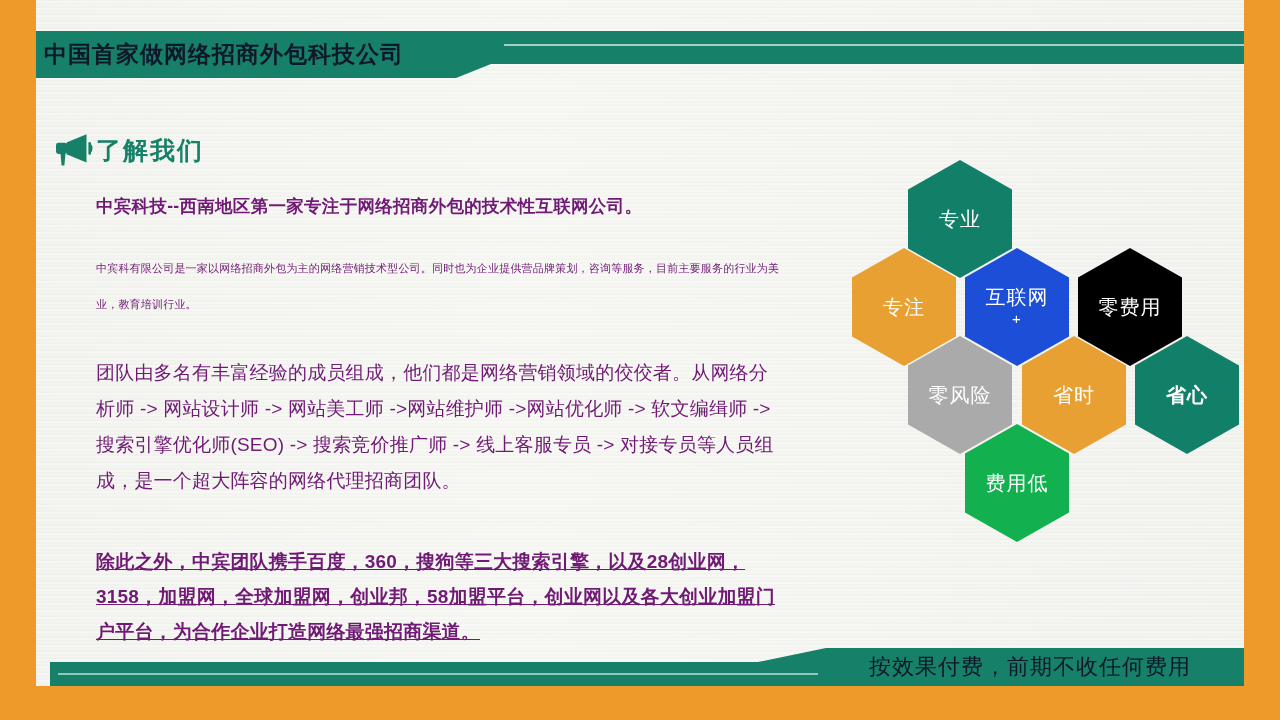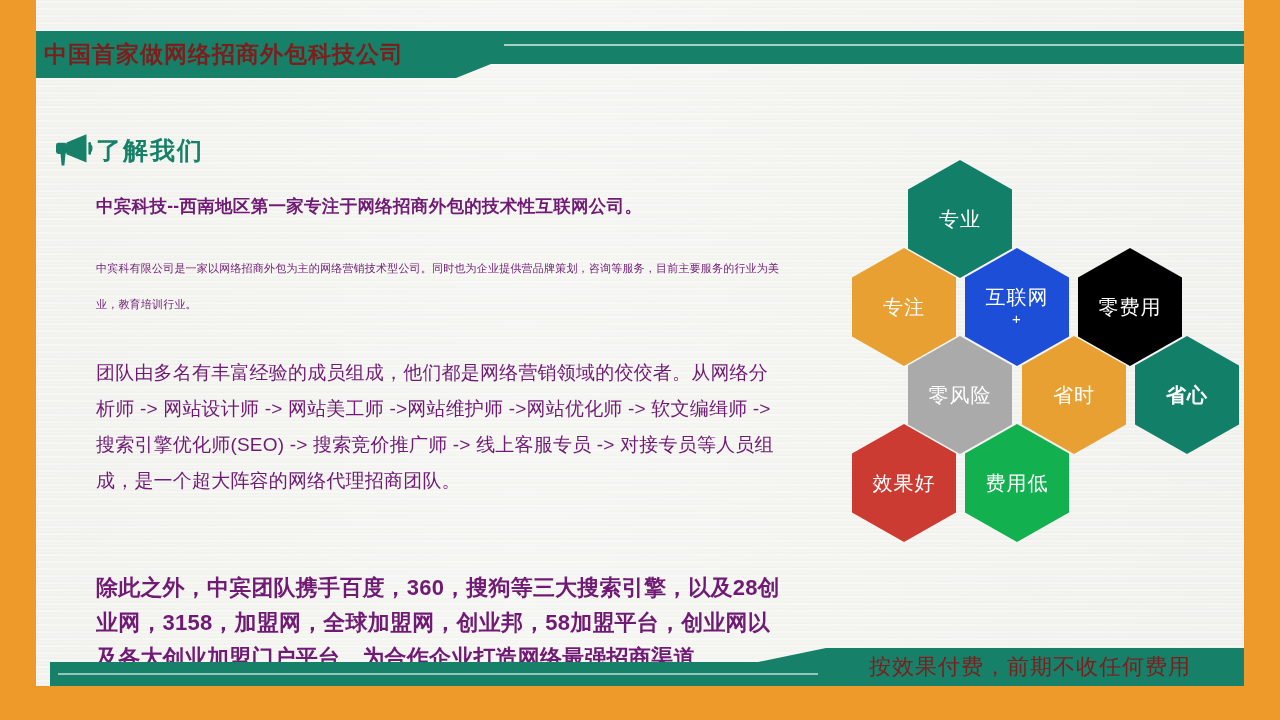--- a/index.html
+++ b/index.html
@@ -82,21 +82,21 @@
     height: 2px;
     background: rgba(255,255,255,0.62);
   }
   #header-title {
     position: absolute;
     left: 44px;
     top: 33px;
     width: 420px;
     height: 42px;
     line-height: 42px;
-    color: #7f1d1d;
+    color: #0f172a;
     font-size: 23px;
     font-weight: bold;
     letter-spacing: 1px;
     white-space: nowrap;
   }
 
   
   #section-heading {
     position: absolute;
     left: 52px;
@@ -138,25 +138,26 @@
     line-height: 36px;
     letter-spacing: 0.2px;
   }
   #para-two {
     top: 355px;
     font-size: 19px;
     line-height: 36px;
     letter-spacing: 0.2px;
   }
   #para-three {
-    top: 570px;
-    font-size: 22px;
+    top: 544px;
+    font-size: 19px;
     font-weight: bold;
     line-height: 35px;
     letter-spacing: 0.2px;
+    text-decoration: underline;
   }
 
   
   #hex-cluster {
     position: absolute;
     left: 840px;
     top: 160px;
     width: 400px;
     height: 380px;
   }
@@ -216,21 +217,21 @@
     height: 2px;
     background: rgba(255,255,255,0.55);
   }
   #footer-text {
     position: absolute;
     left: 780px;
     top: 0px;
     width: 428px;
     height: 38px;
     line-height: 38px;
-    color: #7f1d1d;
+    color: #0f172a;
     font-size: 22px;
     letter-spacing: 1px;
     text-align: center;
     white-space: nowrap;
   }
 </style>
 </head>
 <body>
 
 <div id="slide">
@@ -279,23 +280,20 @@
       </div>
       <div class="hex" style="left: 68px; top: 176px; background: rgb(170, 170, 170);">
         <span>零风险</span>
       </div>
       <div class="hex" style="left: 182px; top: 176px; background: rgb(232, 160, 51);">
         <span>省时</span>
       </div>
       <div class="hex" style="left: 295px; top: 176px; background: rgb(18, 128, 104); font-weight: bold;">
         <span>省心</span>
       </div>
-      <div class="hex" style="left: 12px; top: 264px; background: rgb(204, 59, 50);">
-        <span>效果好</span>
-      </div>
       <div class="hex" style="left: 125px; top: 264px; background: rgb(19, 176, 79);">
         <span>费用低</span>
       </div>
     </div>
 
   <div id="footer-band">
     <div id="footer-left"></div>
     <div id="footer-right"></div>
     <div id="footer-rule"></div>
     <div id="footer-text">按效果付费，前期不收任何费用</div>

